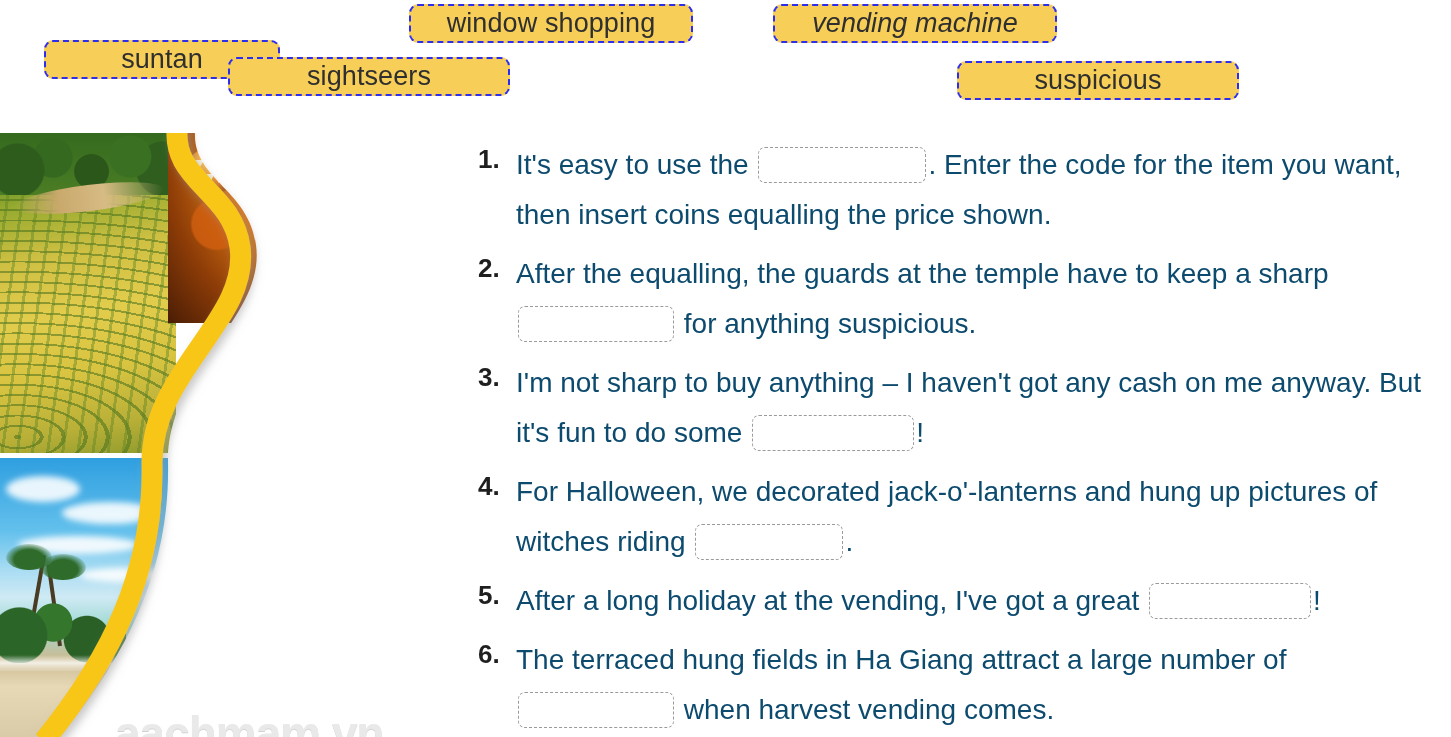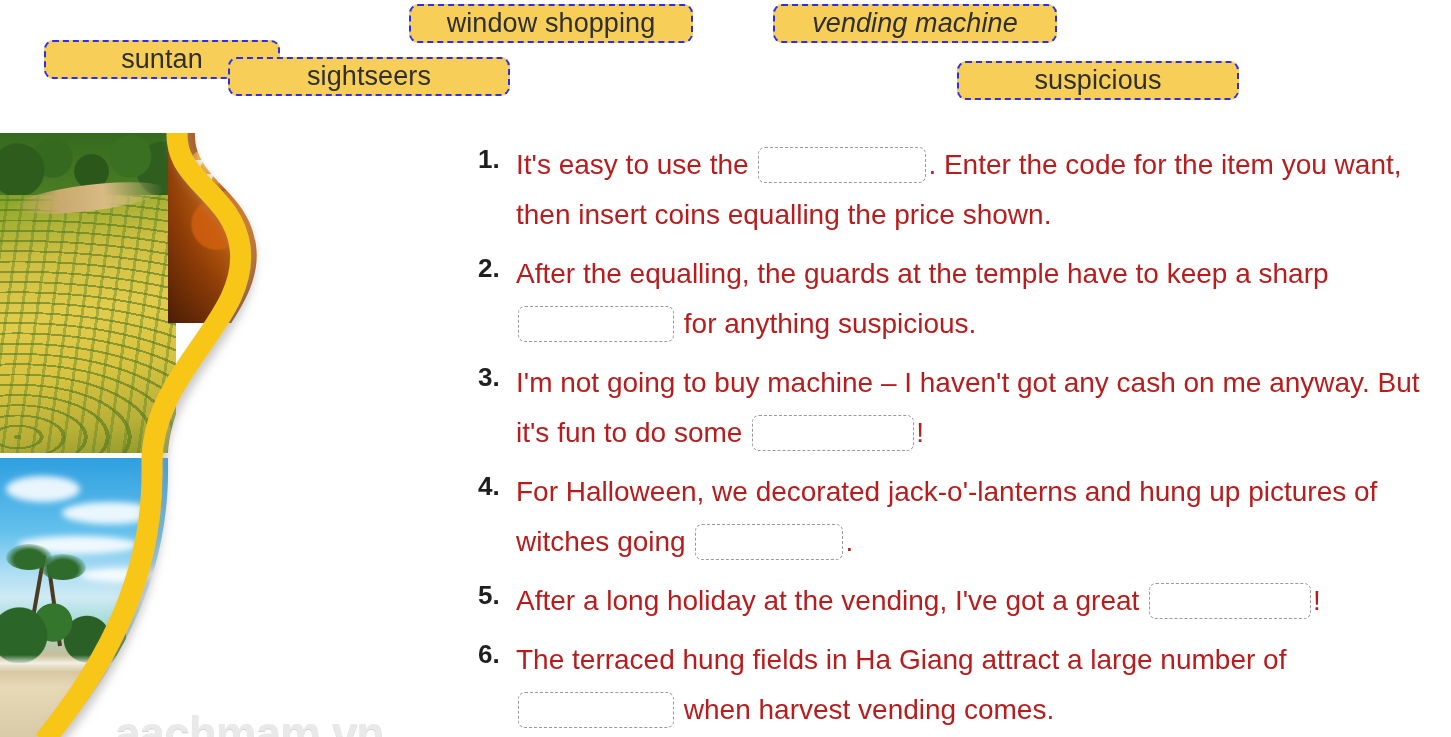--- a/index.html
+++ b/index.html
@@ -221,21 +221,21 @@
     font-weight: 700;
     color: #1f1f1f;
     text-align: left;
     padding-top: 6px;
     line-height: 1;
   }
   .q-text {
     flex: 1 1 auto;
     font-size: 28px;
     line-height: 50px;
-    color: #b91c1c;
+    color: #0c4a6e;
   }
   .blank {
     display: inline-block;
     vertical-align: middle;
     box-sizing: border-box;
     height: 36px;
     border: 1px dashed #9a9a9a;
     border-radius: 7px;
     background: #ffffff;
     margin: 0 2px;
@@ -315,25 +315,25 @@
     <div class="q">
       <div class="q-num">1.</div>
       <div class="q-text"><span>It's easy to use the </span><span class="blank w-lg"></span><span>. Enter the code for the item you want, then insert coins equalling the price shown.</span></div>
     </div>
     <div class="q">
       <div class="q-num">2.</div>
       <div class="q-text"><span>After the equalling, the guards at the temple have to keep a sharp </span><span class="blank w-sm"></span><span> for anything suspicious.</span></div>
     </div>
     <div class="q">
       <div class="q-num">3.</div>
-      <div class="q-text"><span>I'm not going to buy machine – I haven't got any cash on me anyway. But it's fun to do some </span><span class="blank w-md"></span><span>!</span></div>
+      <div class="q-text"><span>I'm not sharp to buy anything – I haven't got any cash on me anyway. But it's fun to do some </span><span class="blank w-md"></span><span>!</span></div>
     </div>
     <div class="q">
       <div class="q-num">4.</div>
-      <div class="q-text"><span>For Halloween, we decorated jack-o'-lanterns and hung up pictures of witches going </span><span class="blank w-xs"></span><span>.</span></div>
+      <div class="q-text"><span>For Halloween, we decorated jack-o'-lanterns and hung up pictures of witches riding </span><span class="blank w-xs"></span><span>.</span></div>
     </div>
     <div class="q">
       <div class="q-num">5.</div>
       <div class="q-text"><span>After a long holiday at the vending, I've got a great </span><span class="blank w-md"></span><span>!</span></div>
     </div>
     <div class="q">
       <div class="q-num">6.</div>
       <div class="q-text"><span>The terraced hung fields in Ha Giang attract a large number of </span><span class="blank w-sm"></span><span> when harvest vending comes.</span></div>
     </div>
   </div>

